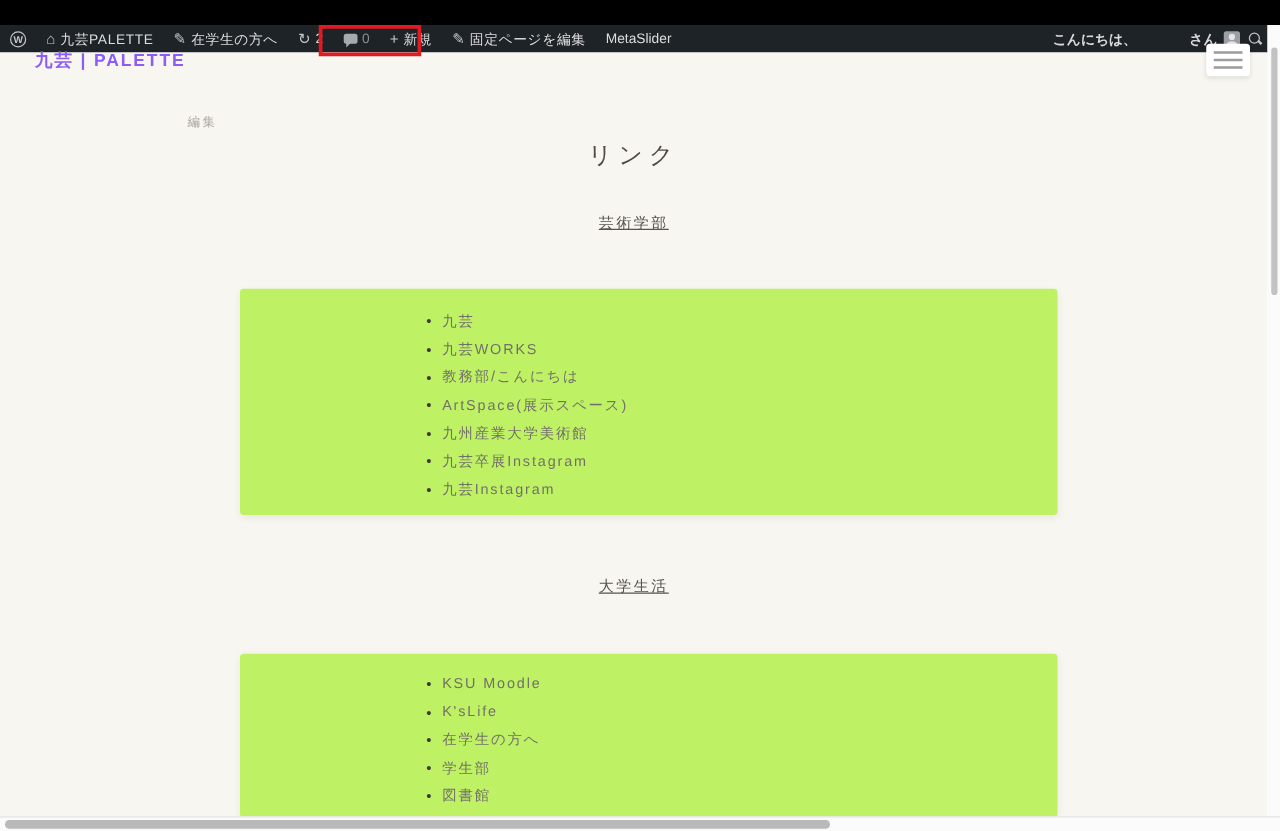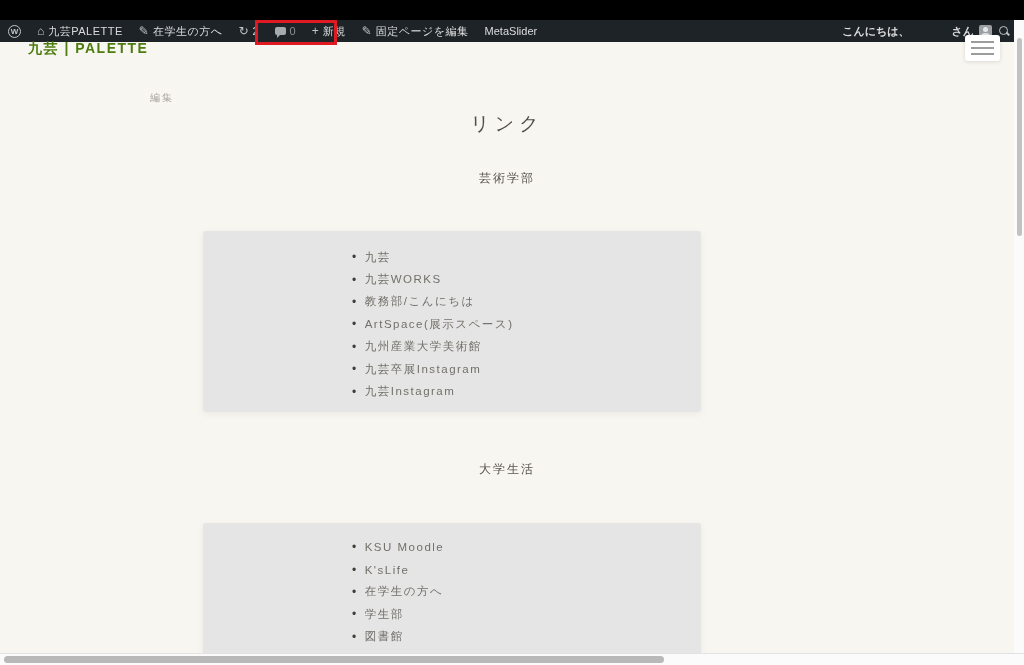--- a/index.html
+++ b/index.html
@@ -34,35 +34,35 @@
   .search-ico::after { content:""; position:absolute; left:8px; top:8px; width:4px; height:1.5px;
     background:#c3c4c7; transform:rotate(45deg); }
 
   
   #highlight-box { position:absolute; left:255px; top:20px; width:82px; height:25px;
     border:3px solid #e01a22; z-index:60; pointer-events:none; }
 
   
   #page-bg { position:absolute; left:0; top:42px; width:1014px; height:611px; background:#f8f6f1; }
   #site-title { position:absolute; left:28px; top:40px; font-size:14px; font-weight:bold;
-    color:#4d7c0f; letter-spacing:1.5px; z-index:5; }
+    color:#8b5cf6; letter-spacing:1.5px; z-index:5; }
   #menu-btn { position:absolute; left:965px; top:35px; width:35px; height:26px; background:#ffffff;
     border-radius:3px; box-shadow:0 1px 4px rgba(0,0,0,.12); z-index:5; display:flex;
     flex-direction:column; justify-content:center; gap:4px; padding:0 6px; cursor:pointer; }
   #menu-btn span { display:block; height:2px; background:#9c9c9c; }
   #edit-link { position:absolute; left:150px; top:91px; font-size:10px; color:#a9a69e;
     letter-spacing:2px; cursor:pointer; z-index:5; }
   #page-title { position:absolute; left:0; top:111px; width:1014px; text-align:center;
     font-size:19px; color:#4f4c47; letter-spacing:5px; }
   .section-heading { position:absolute; left:0; width:1014px; text-align:center;
-    font-size:12px; color:#57544e; letter-spacing:2px; }
+    font-size:12px; color:#57544e; letter-spacing:2px;text-decoration:underline; }
   #heading-1 { top:170px; }
   #heading-2 { top:461px; }
 
-  .card { position:absolute; left:203px; width:498px; background:#e5e5e5; border-radius:3px;
+  .card { position:absolute; left:192px; width:654px; background:#bef264; border-radius:3px;
     box-shadow:0 2px 7px rgba(0,0,0,.06); }
   #card-1 { top:231px; height:181px; }
   #card-2 { top:523px; height:131px; overflow:hidden; }
   .card ul { list-style:none; padding-left:149px; margin-top:15px; }
   #card-2 ul { margin-top:13px; }
   .card li { height:22.4px; display:flex; align-items:center; font-size:11.5px;
     color:#73706a; letter-spacing:1.5px; cursor:pointer; }
   .card li::before { content:"•"; color:#3f3d39; font-size:12px; margin-right:7px; }
 
   

